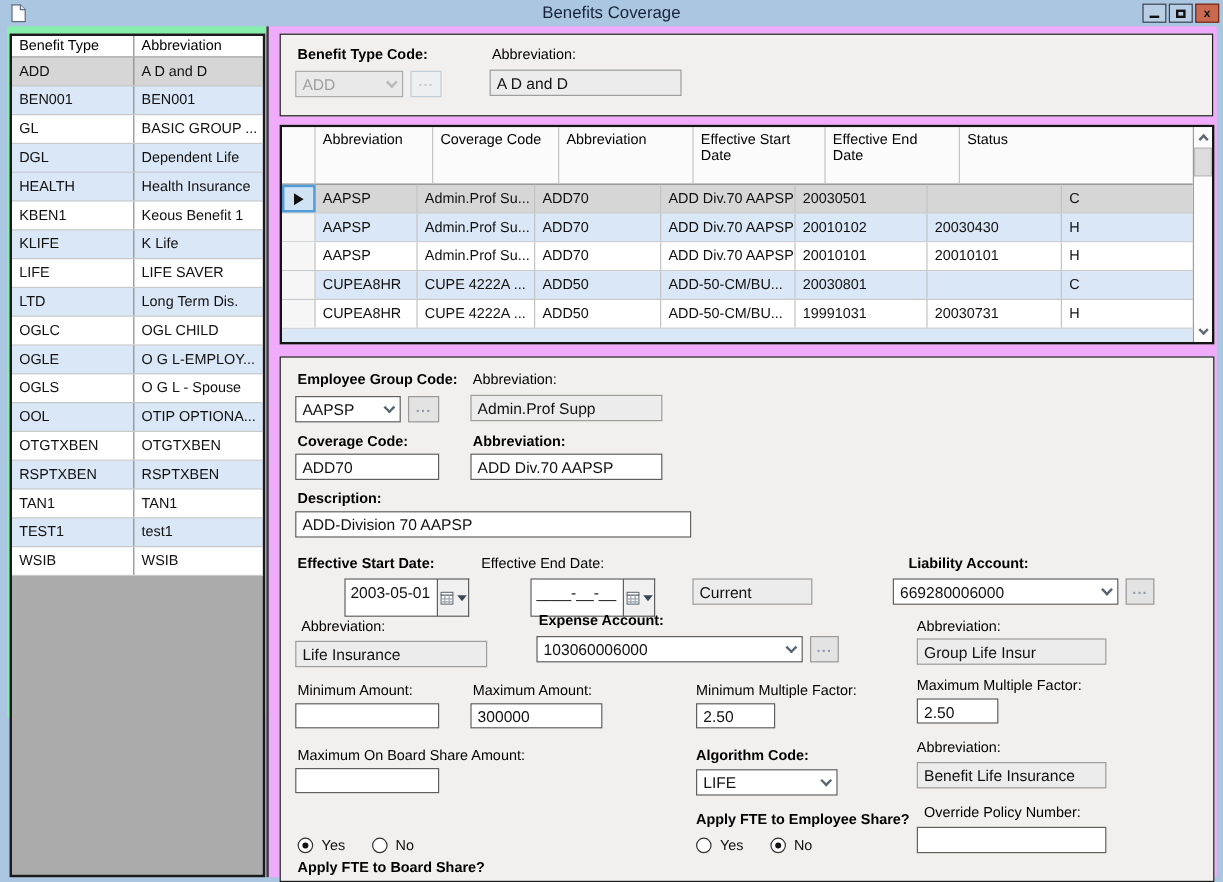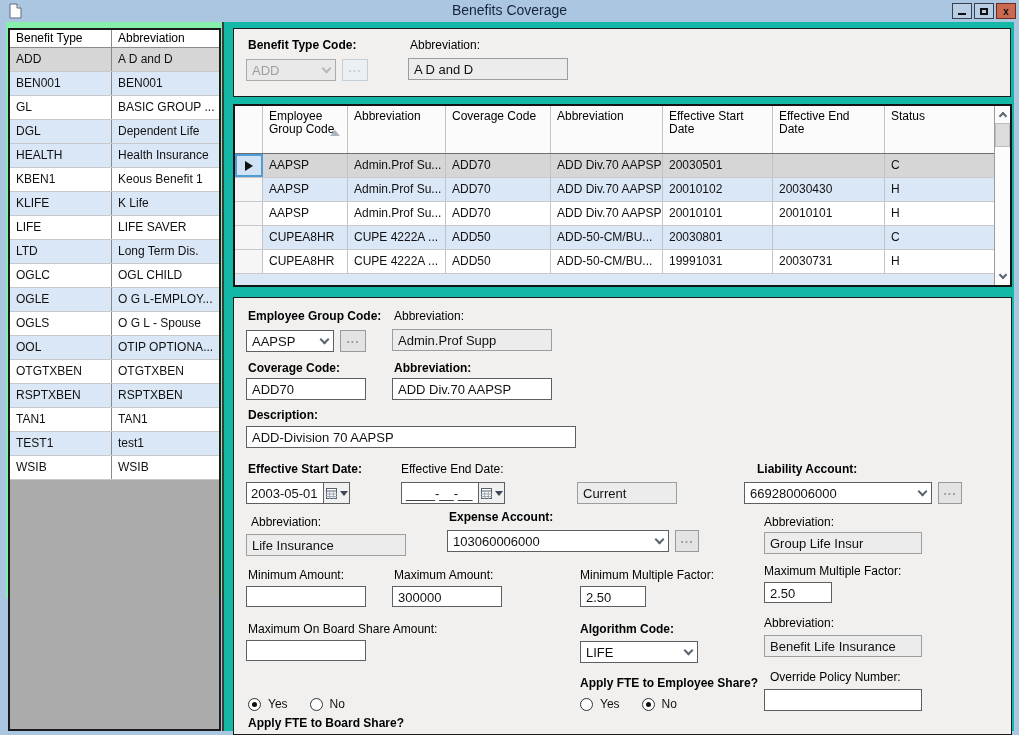--- a/index.html
+++ b/index.html
@@ -26,21 +26,21 @@
   .lt-hcell:first-child { width:102px; border-right:1px solid #8a8a8a; }
   .lt-hcell:last-child { flex:1; }
   .lt-row { display:flex; height:24px; background:#fff; border-bottom:1px solid #c9c9c9; cursor:default; }
   .lt-row.alt { background:#d9e7f6; }
   .lt-row.sel { background:#d6d6d6; }
   .lt-cell { padding-left:6px; line-height:23px; white-space:nowrap; overflow:hidden; }
   .lt-cell:first-child { width:102px; border-right:1px solid #8a8a8a; }
   .lt-cell:last-child { flex:1; }
 
   
-  .right-panel { position:absolute; left:222px; top:22px; width:792px; height:709px; background:#14b8a6; border-left:2px solid #3c3c3c; }
+  .right-panel { position:absolute; left:222px; top:22px; width:792px; height:709px; background:#f0abfc; border-left:2px solid #3c3c3c; }
 
   .groupbox { position:absolute; border:1px solid #1b1b1b; background:#f1f0ef; }
   .gb-top   { left:9px; top:6px;   width:778px; height:69px; }
   .gb-grid  { left:9px; top:82px;  width:779px; height:183px; border:2px solid #141414; background:#fff; }
   .gb-form  { left:9px; top:275px; width:779px; height:438px; }
 
   .lbl  { position:absolute; white-space:nowrap; color:#000; }
   .lbl.b { font-weight:bold; }
 
   .tbox { position:absolute; border:1px solid #5f5f5f; background:#fff; padding:3px 5px; font-size:13px; white-space:nowrap; overflow:hidden; height:22px; }
@@ -50,21 +50,21 @@
   .combo .val { flex:1; padding:0 5px; font-size:13px; white-space:nowrap; overflow:hidden; }
   .combo .arrow-zone { width:17px; align-self:stretch; display:flex; align-items:center; justify-content:center; }
   .chev { width:7px; height:7px; border-right:2px solid #5a6570; border-bottom:2px solid #5a6570; transform:rotate(45deg); margin-top:-4px; }
   .combo.disabled { background:#e9e9e9; border-color:#ababab; }
   .combo.disabled .val { color:#9f9f9f; }
   .combo.disabled .chev { border-color:#b9b9b9; }
 
   .browse { position:absolute; width:26px; height:22px; border:1px solid #9a9a9a; background:#e3e3e3; color:#8d9aa6; text-align:center; line-height:16px; font-weight:bold; letter-spacing:1px; cursor:default; }
   .browse.disabled { background:#ecf0f3; border-color:#c3cdd6; color:#c3cdd6; }
 
-  .dp { position:absolute; height:22px; display:flex; }
+  .dp { position:absolute; height:32px; display:flex;margin-left:41px; }
   .dp .dval { width:78px; border:1px solid #5f5f5f; background:#fff; padding:3px 4px; font-size:13px; white-space:nowrap; }
   .dp .dbtn { width:26px; border:1px solid #5f5f5f; border-left:none; background:#f0f0f0; display:flex; align-items:center; justify-content:center; gap:3px; }
   .tri-down { width:0; height:0; border-left:4px solid transparent; border-right:4px solid transparent; border-top:5px solid #3c4855; }
 
   
   .grid-inner { position:absolute; inset:0; display:flex; }
   .grid-main { flex:1; display:flex; flex-direction:column; overflow:hidden; }
   .g-header { display:flex; height:48px; background:#fbfbfb; border-bottom:1px solid #6f6f6f; }
   .g-hcell { border-right:1px solid #c3c3c3; padding:4px 6px; line-height:13px; position:relative; color:#000; }
   .g-row { display:flex; height:24px; background:#fff; border-bottom:1px solid #c9c9c9; }
@@ -211,21 +211,20 @@
       <div class="browse disabled" style="left:108px; top:30px;">...</div>
       <div class="lbl" style="left:176px; top:9px;">Abbreviation:</div>
       <div class="ro" style="left:174px; top:29px; width:160px;">A D and D</div>
     </div>
 
     <div class="groupbox gb-grid">
       <div class="grid-inner">
         <div class="grid-main">
           <div class="g-header">
             <div class="g-hcell c0"></div>
-            <div class="g-hcell c1"><span>Employee Group Code</span><span class="sort-asc"></span></div>
             <div class="g-hcell c2">Abbreviation</div>
             <div class="g-hcell c3">Coverage Code</div>
             <div class="g-hcell c4">Abbreviation</div>
             <div class="g-hcell c5">Effective Start Date</div>
             <div class="g-hcell c6">Effective End Date</div>
             <div class="g-hcell c7">Status</div>
           </div>
           <div id="grid-body">
               <div class="g-row sel">
                 <div class="g-selcell">

